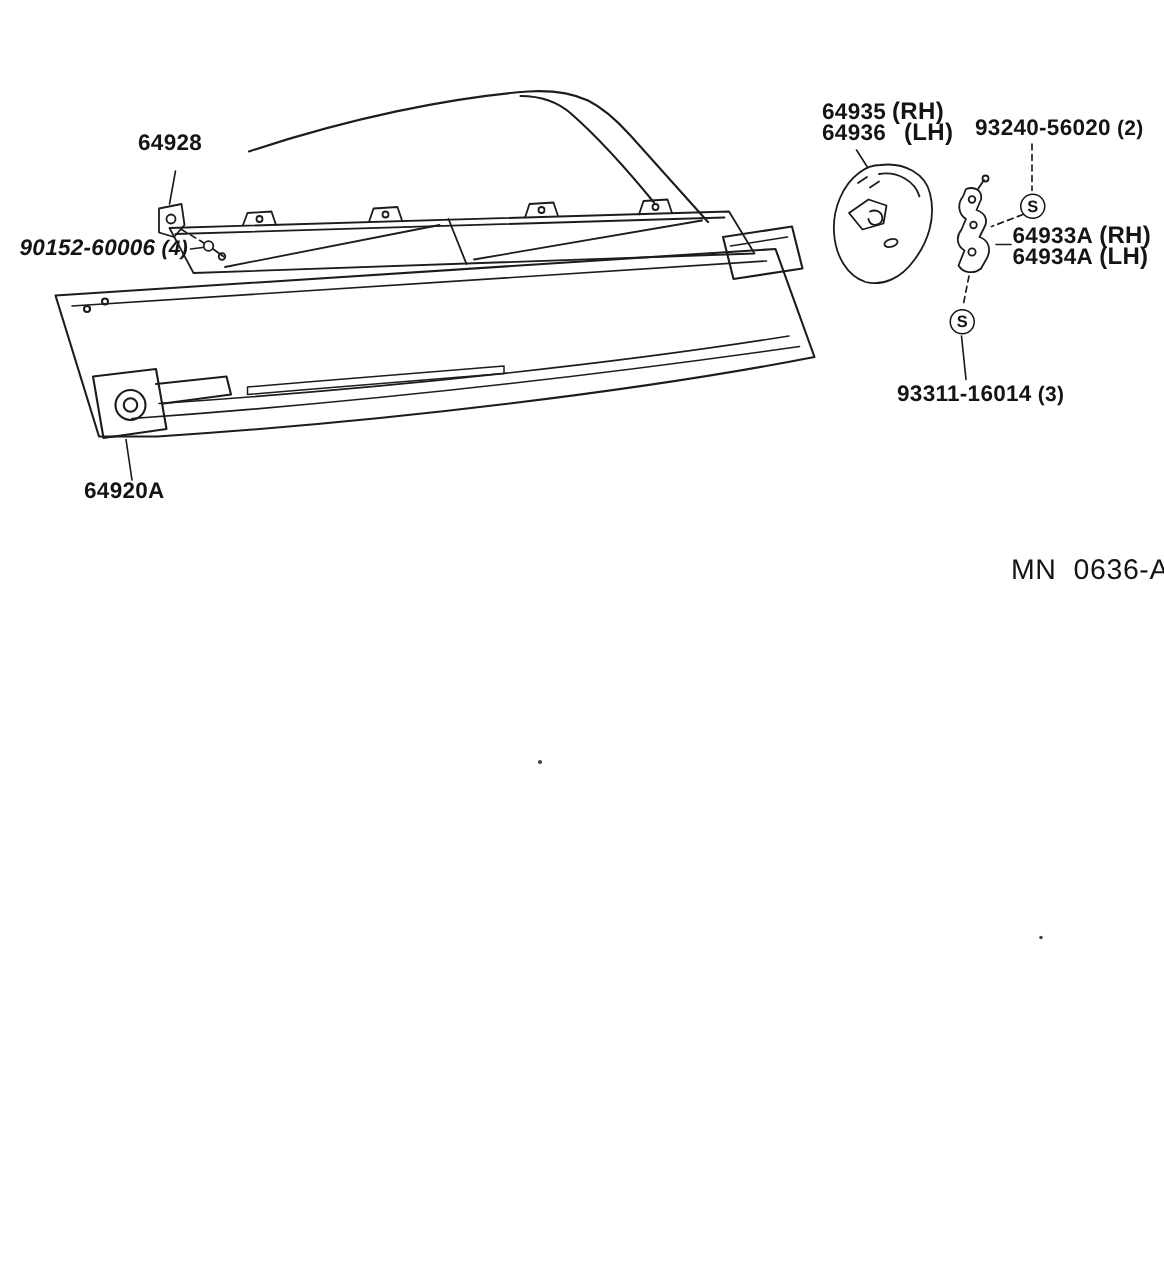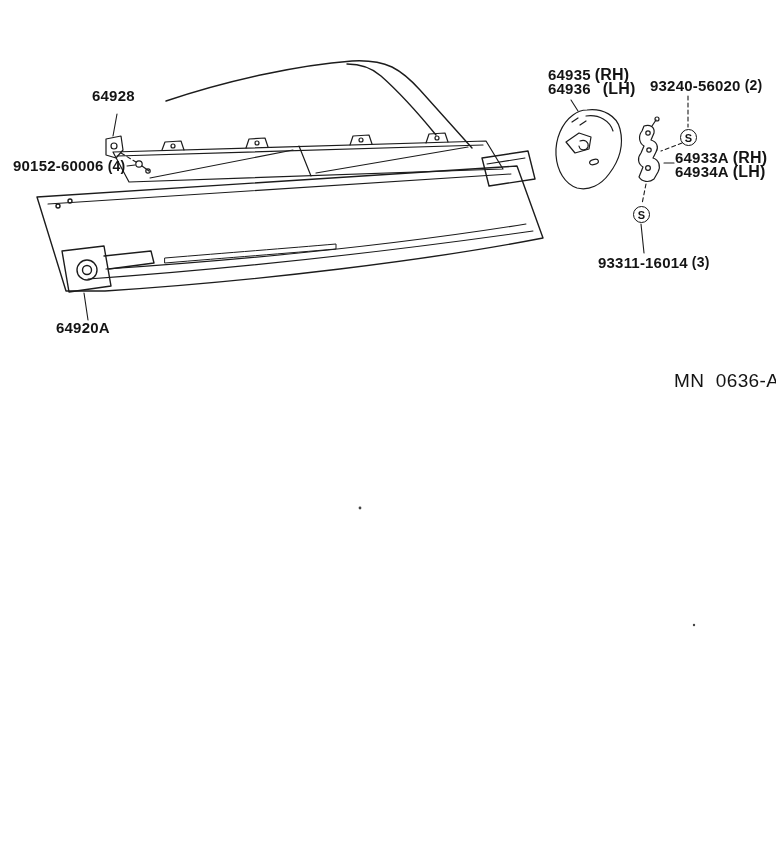--- a/index.html
+++ b/index.html
@@ -120,21 +120,21 @@
         <circle cx="360" cy="508" r="1.4"></circle>
         <circle cx="694" cy="625" r="1.2"></circle>
       </g>
     </g>
   </svg>
 
   <div class="part-label" style="left:92px; top:88px;">
     <span>64928</span>
   </div>
 
-  <div class="part-label" style="left:13px; top:158px;">
+  <div class="part-label" style="left:13px; top:158px;font-style:italic;">
     <span>90152-60006</span>
     <span class="qty">(4)</span>
   </div>
 
   <div class="part-label" style="left:56px; top:320px;">
     <span>64920A</span>
   </div>
 
   <div class="part-label" style="left:548px; top:67px;">
     <span>64935</span>

